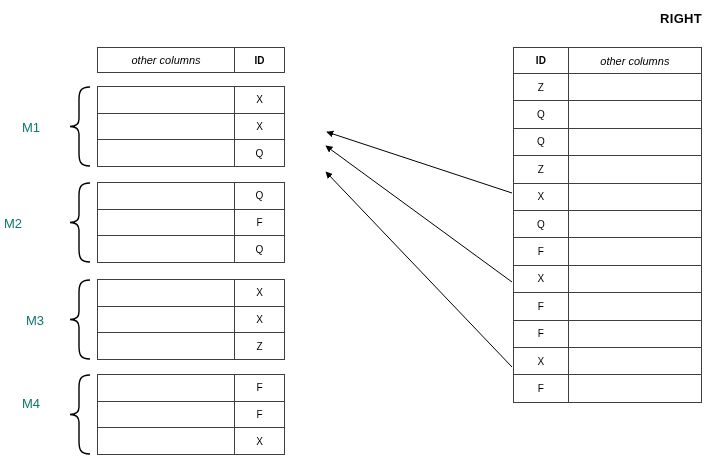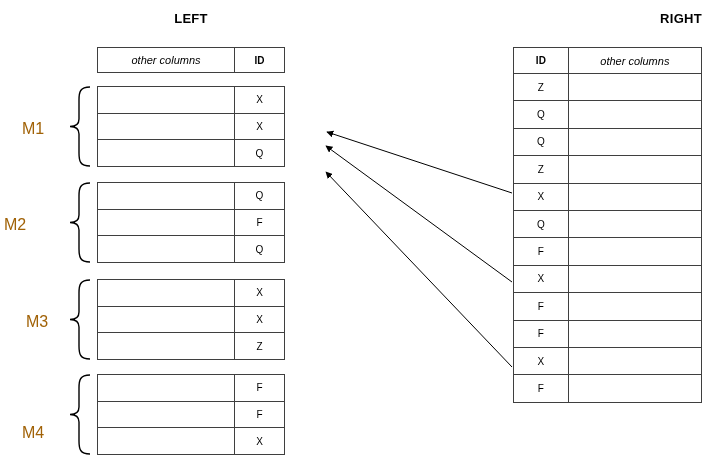--- a/index.html
+++ b/index.html
@@ -75,53 +75,52 @@
   
   #right-tbl { left: 513px; top: 47px; width: 189px; height: 356px; }
   #right-tbl .cell-id    { width: 55px; border-right: 1px solid #3f3f3f; }
   #right-tbl .cell-other { width: 133px; border-right: none; }
   #right-tbl .trow { height: 27.4px; }
   #right-tbl .trow.hdr { height: 26px; }
 
   
   .grp-label {
     position: absolute;
-    font-size: 16px;
-    color: #a16207;
+    font-size: 13px;
+    color: #0f766e;
     text-align: right;
     white-space: nowrap;
   }
   .brace {
     position: absolute;
     left: 62px;
     width: 30px;
   }
   #grp-label-0 { left: 22px; top: 120px; }
   #grp-label-1 { left: 4px; top: 216px; }
   #grp-label-2 { left: 26px; top: 313px; }
-  #grp-label-3 { left: 22px; top: 424px; }
+  #grp-label-3 { left: 22px; top: 396px; }
   #brace-0 { top: 86px;  height: 81px; }
   #brace-1 { top: 182px; height: 81px; }
   #brace-2 { top: 279px; height: 81px; }
   #brace-3 { top: 374px; height: 81px; }
 
   
   #arrows {
     position: absolute;
     left: 0; top: 0;
     width: 725px; height: 466px;
     pointer-events: none;
   }
 </style>
 </head>
 <body>
 
 <div id="canvas">
 
-  <div class="title" id="title-left">LEFT</div>
   <div class="title" id="title-right">RIGHT</div>
 
   <div class="tbl left-tbl" id="left-header">
     <div class="trow">
       <div class="tcell cell-other hdr-other">other columns</div>
       <div class="tcell cell-id hdr-id">ID</div>
     </div>
   </div>
 
   <div class="tbl left-tbl left-block" id="left-block-0">

